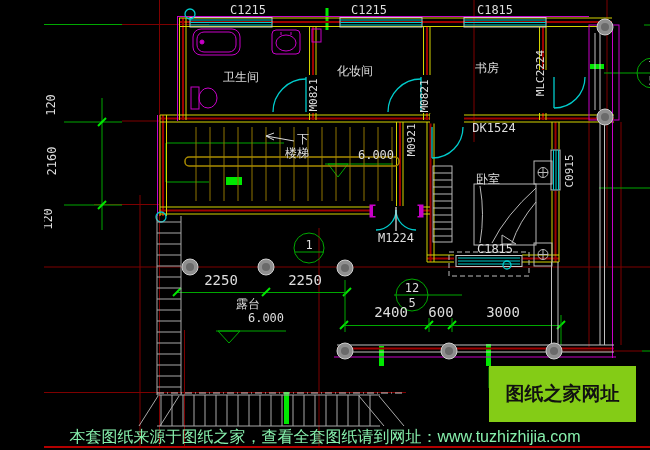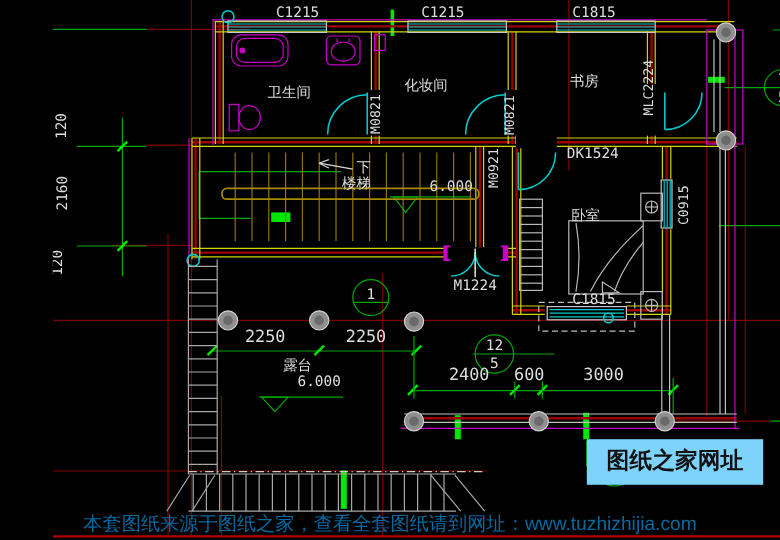--- a/index.html
+++ b/index.html
@@ -1,25 +1,25 @@
 <!DOCTYPE html>
 <html><head>
 <meta charset="utf-8">
 <style>
   html,body{margin:0;padding:0;background:#000;}
   .stage{position:relative;width:650px;height:450px;background:#000;overflow:hidden;padding-left:44px;}
   svg{display:block;}
   text{font-family:"DejaVu Sans Mono","Liberation Sans",monospace;fill:#dedede;}
   .cjk{font-family:"Liberation Sans",sans-serif;}
-  .wm-box{position:absolute;left:489px;top:366px;width:147px;height:38px;background:#7dd3fc;
+  .wm-box{position:absolute;left:489px;top:366px;width:147px;height:56px;background:#84cc16;
           display:flex;flex-direction:column;align-items:center;justify-content:center;line-height:1.1;}
   .wm-title{font-family:"Liberation Sans",sans-serif;font-weight:bold;font-size:19px;color:#111;}
   .wm-site{font-family:"Liberation Sans",sans-serif;font-weight:bold;font-size:17px;color:#2020bf;}
   .caption{position:absolute;left:0;top:427px;width:650px;text-align:center;
-           font-family:"Liberation Sans",sans-serif;font-size:16px;color:#0369a1;}
+           font-family:"Liberation Sans",sans-serif;font-size:16px;color:#86efac;}
 </style>
 </head>
 <body>
 
 <div class="stage">
 <svg width="650" height="450" viewBox="0 0 650 450">
   <rect x="0" y="0" width="650" height="450" fill="#000000"></rect>
 
   <g stroke="#7e0000" stroke-width="1">
     <line x1="78" y1="24.5" x2="165" y2="24.5"></line>

